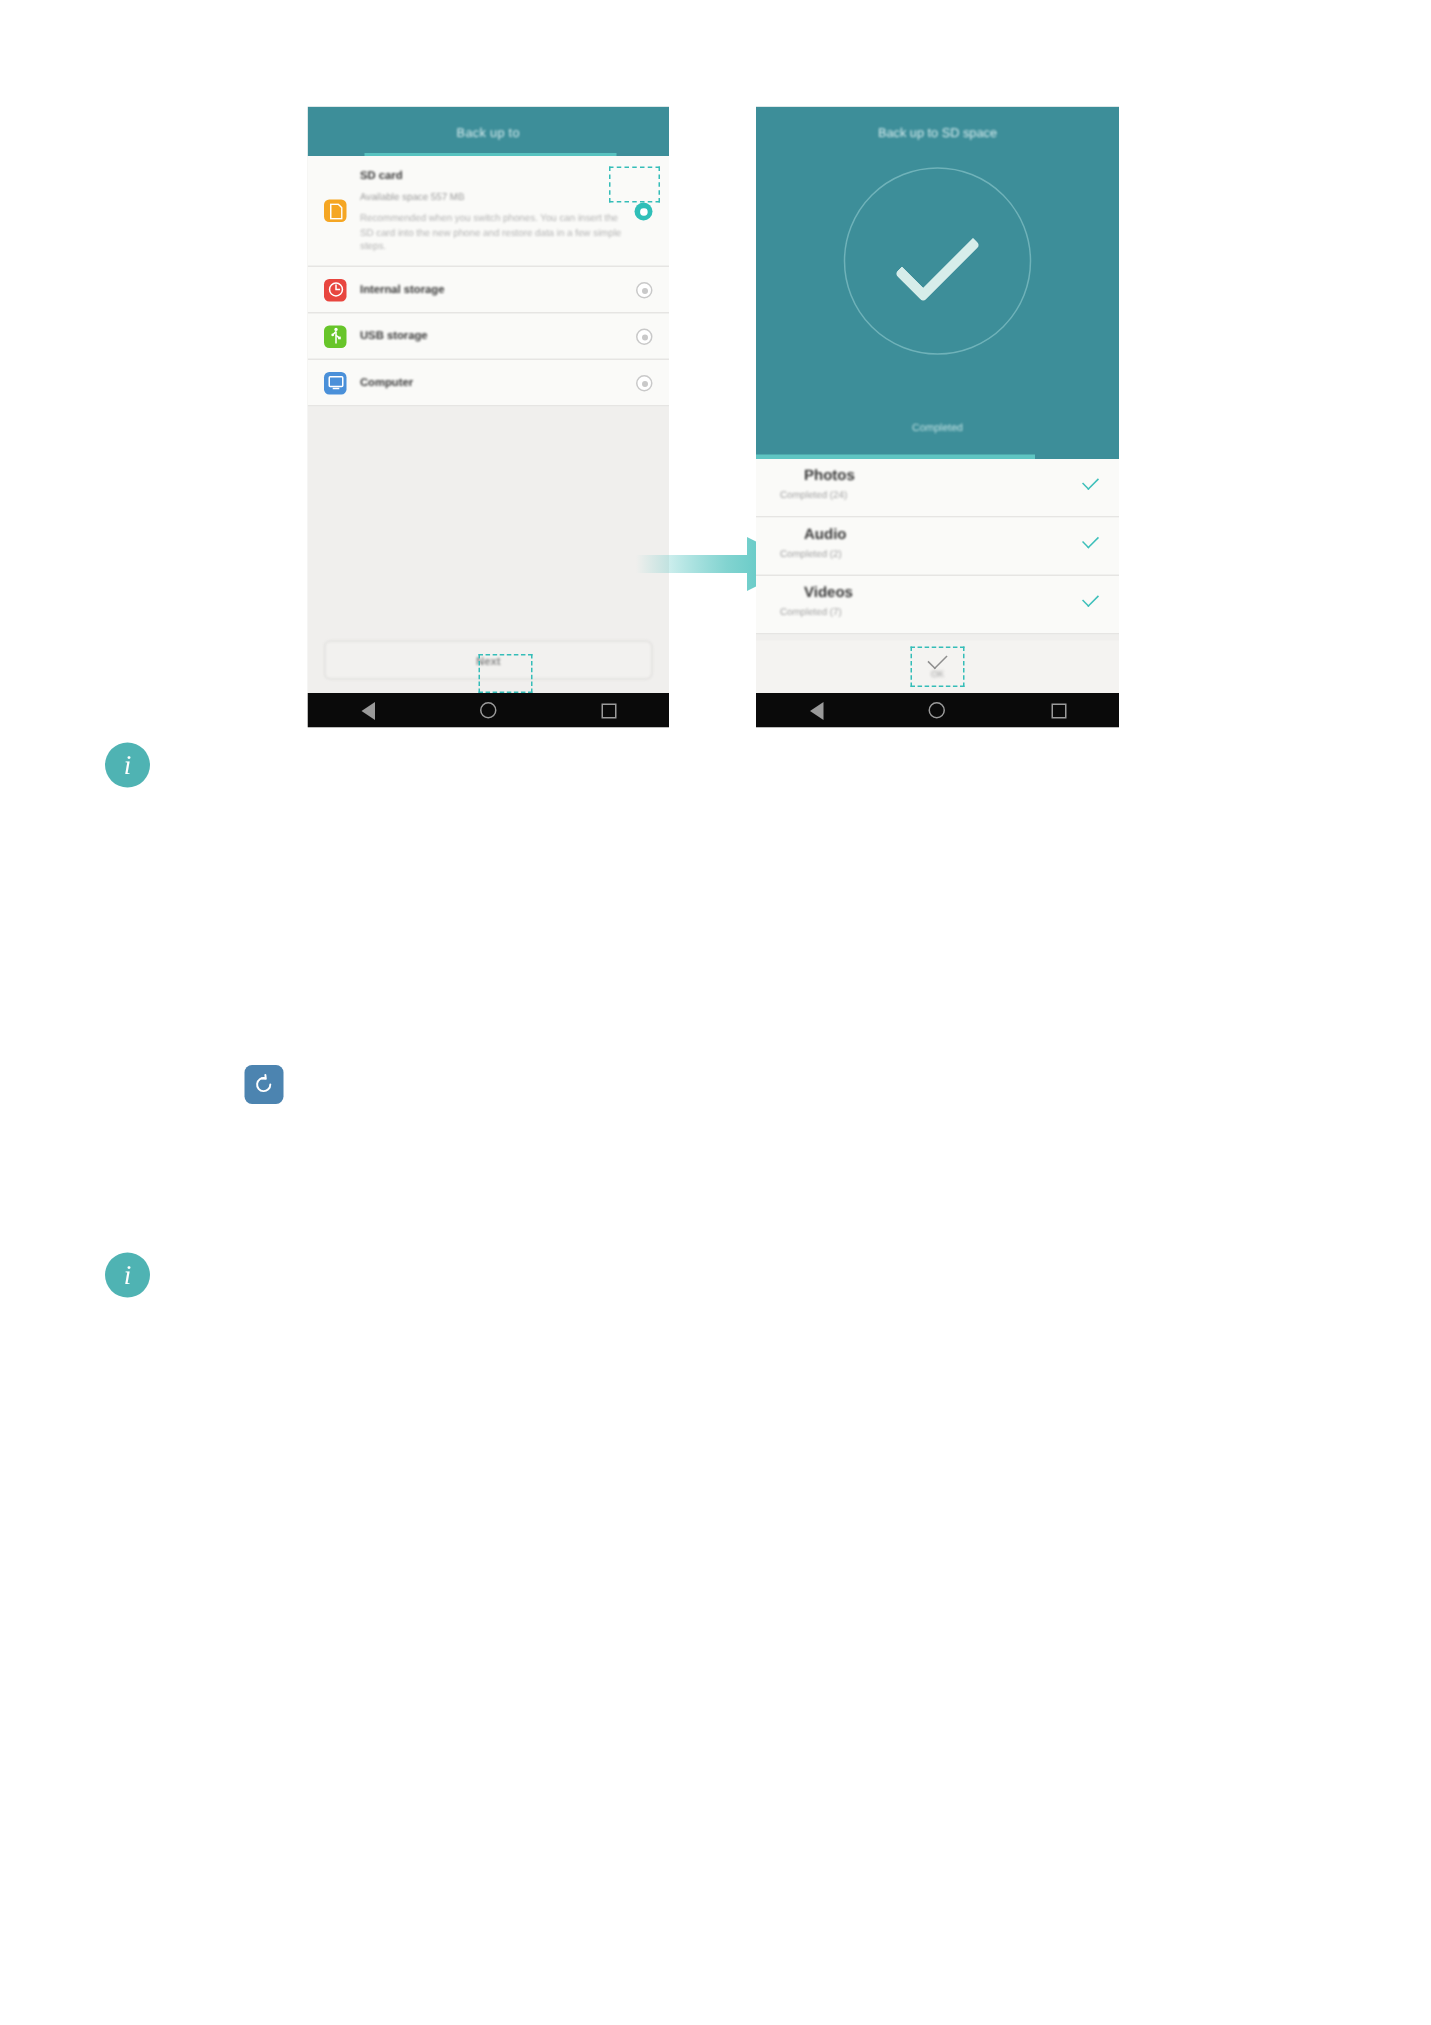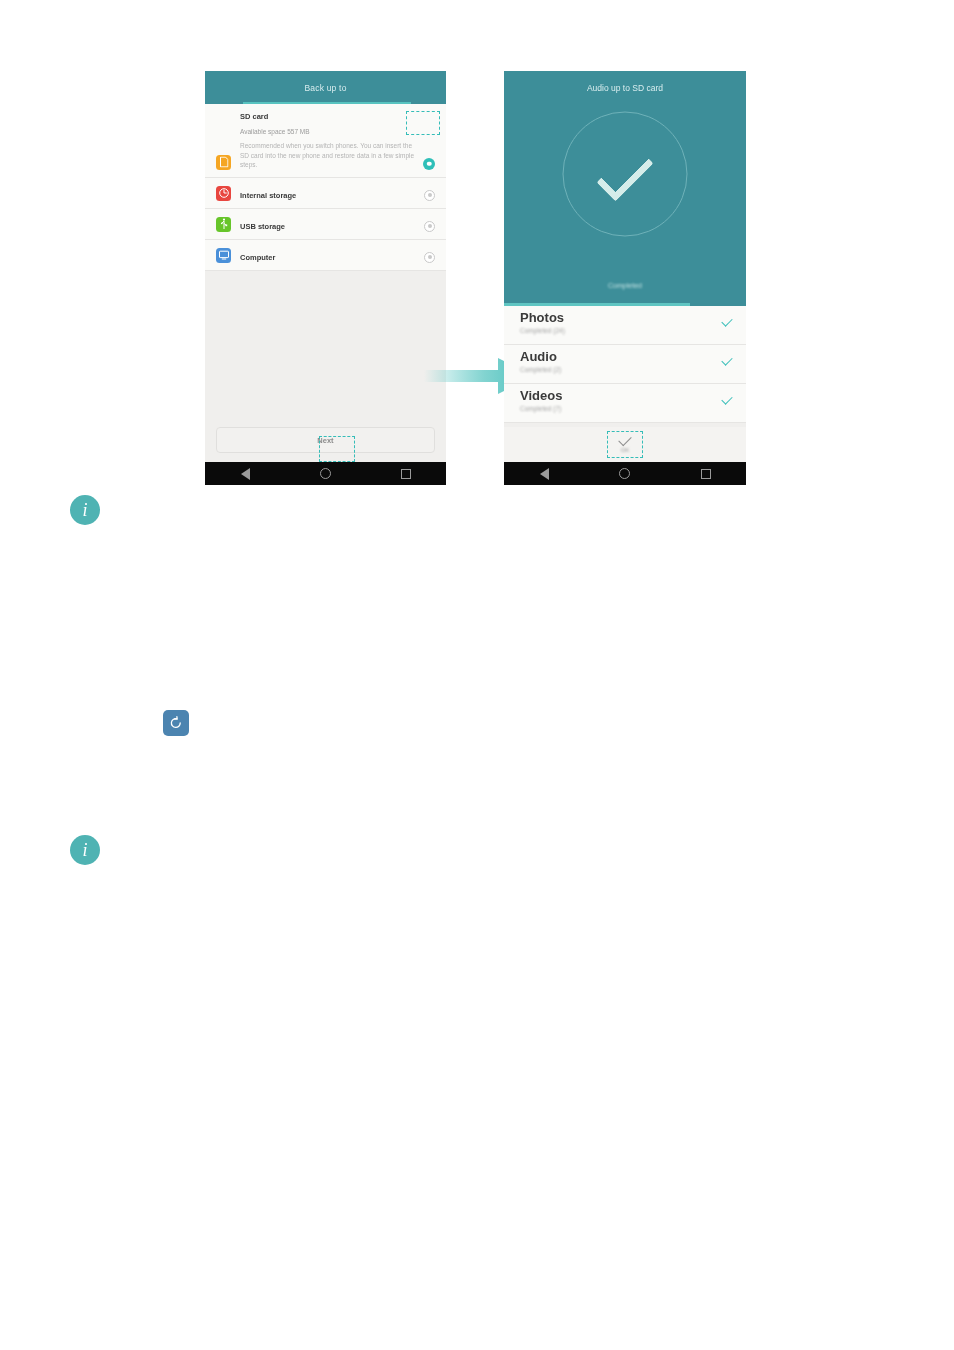--- a/index.html
+++ b/index.html
@@ -91,21 +91,21 @@
     height: 2.5px;
     width: 168px;
     background: #58C3C0;
   }
 
   
   .list { background: #FAFAF8; }
   .row {
     position: relative;
     display: flex;
-    align-items: flex-end;
+    align-items: center;
     padding: 7px 11px 7px 11px;
     border-bottom: 1px solid #E6E5E3;
     box-sizing: border-box;
   }
   .row-icon {
     width: 15px; height: 15px;
     border-radius: 3.5px;
     flex: 0 0 auto;
     margin-top: 1px;
     position: relative;
@@ -263,25 +263,26 @@
   
   .rrow {
     position: relative;
     height: 39px;
     border-bottom: 1px solid #E6E5E3;
     background: #FAFAF8;
     box-sizing: border-box;
     padding: 7px 11px 0 16px;
   }
   .rrow-title {
-    font-size: 13px;
+    font-size: 10px;
     font-weight: bold;
     color: #3a3a3a;
     filter: blur(0.7px);
     line-height: 10px;
+    margin-left: 16px;
   }
   .rrow-sub {
     font-size: 6.5px;
     color: #a5a5a5;
     margin-top: 3px;
     filter: blur(0.8px);
     line-height: 9px;
   }
   .rrow-check {
     position: absolute;
@@ -453,21 +454,21 @@
         <stop offset="100%" stop-color="#45BFBC" stop-opacity="1"></stop>
       </linearGradient>
     </defs>
     <path d="M0,14 L74,14 L74,2 L110,20 L74,38 L74,26 L0,26 Z" fill="url(#arrGrad)"></path>
   </svg>
 
   <div class="phone" id="phone-right">
     <div class="screen">
 
       <div class="hero">
-        <div class="hero-title">Audio up to SD card</div>
+        <div class="hero-title">Back up to SD space</div>
         <div class="hero-circle"></div>
         <div class="hero-check"></div>
         <div class="hero-status">Completed</div>
         <div class="hero-underline"></div>
       </div>
 
       <div>
         <div class="rrow">
           <div class="rrow-title">Photos</div>
           <div class="rrow-sub">Completed (24)</div>

